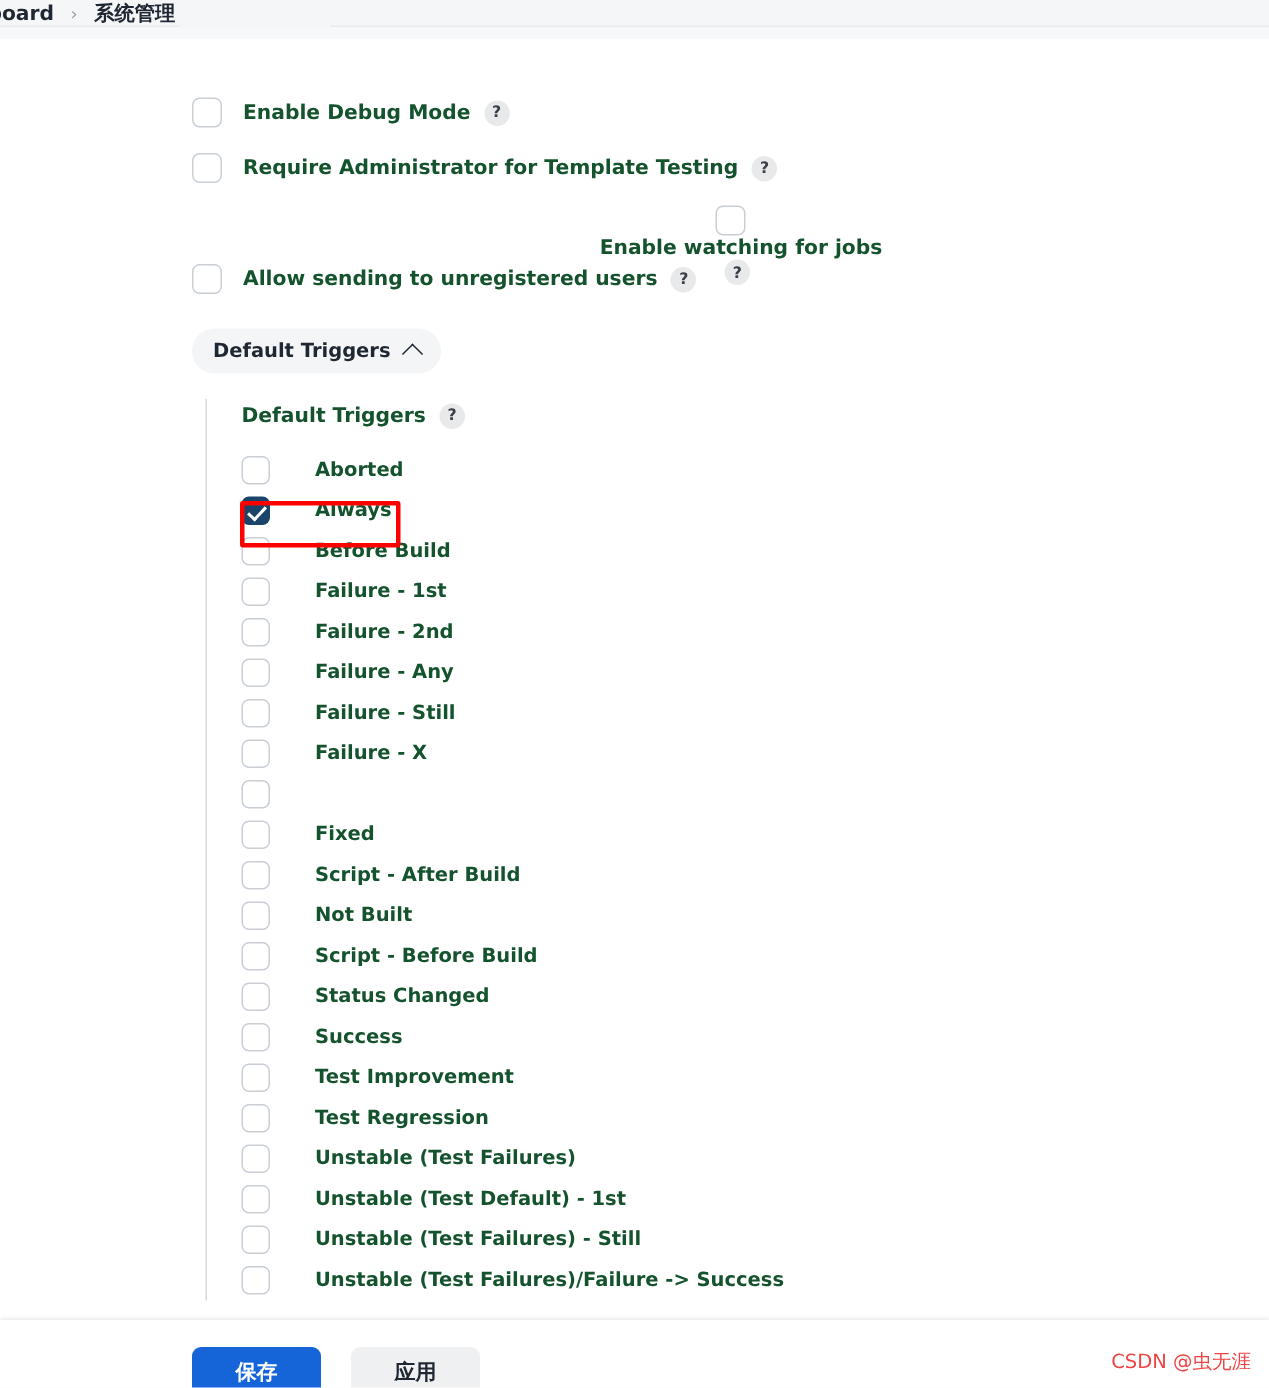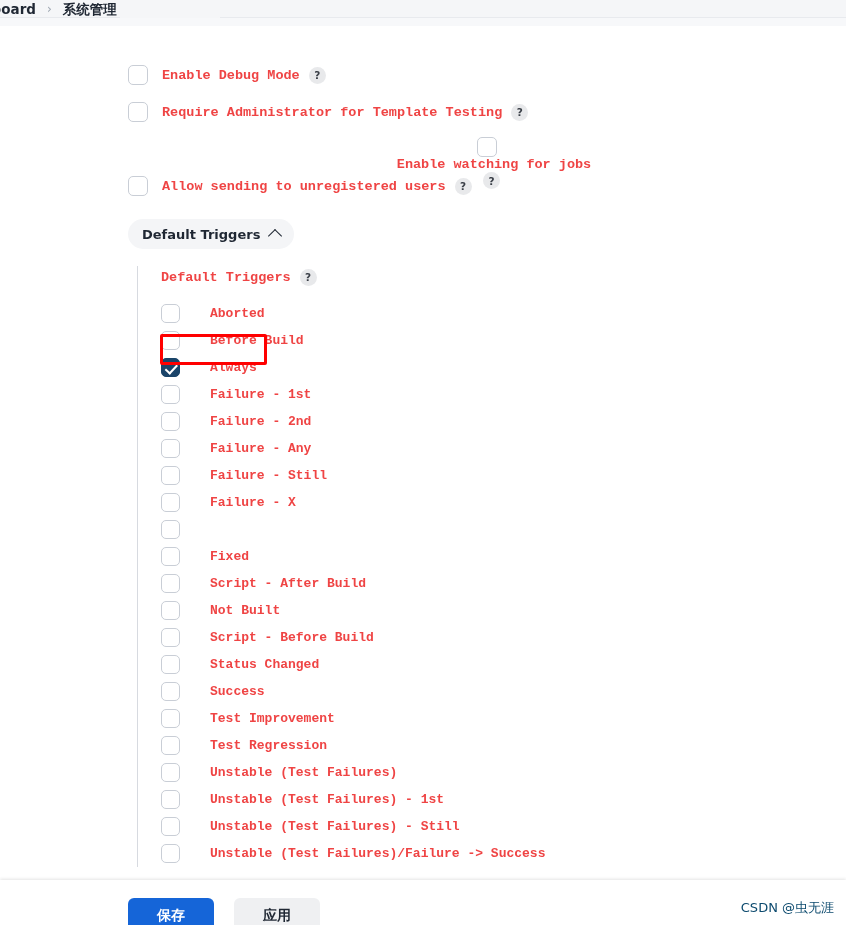--- a/index.html
+++ b/index.html
@@ -137,24 +137,23 @@
     width: 5px;
     height: 9.5px;
     border: solid #ffffff;
     border-width: 0 2px 2px 0;
     transform: rotate(43deg);
   }
 
   .opt-label {
     font-size: 13.5px;
     font-weight: 700;
-    color: #ef4444;
+    color: #14532d;
     margin-left: 14px;
     white-space: nowrap;
-    font-family: Liberation Mono, monospace;
   }
 
   .help-dot {
     width: 17px;
     height: 17px;
     border-radius: 50%;
     background: #e8e9eb;
     color: #3a3f47;
     font-size: 10.5px;
     font-weight: 700;
@@ -262,21 +261,21 @@
     text-align: center;
   }
   .btn-primary { background: #1565d8; color: #ffffff; }
   .btn-secondary { background: #eff0f2; color: #1f2733; margin-left: 20px; }
 
   .watermark {
     position: absolute;
     right: 12px;
     top: 899px;
     font-size: 13px;
-    color: #0c4a6e;
+    color: #ef4444;
     white-space: nowrap;
   }
 </style>
 </head>
 <body>
 
 <div class="breadcrumb-bar">
   <span class="crumb crumb-first">hboard</span>
   <span class="crumb-sep">›</span>
   <span class="crumb">系统管理</span>
@@ -327,29 +326,29 @@
     <div class="group-head">
       <span class="opt-label">Default Triggers</span>
       <span class="help-dot">?</span>
     </div>
     <div id="trigger-list">
         <div class="trig-row">
           <span class="cbox"></span>
           <span class="opt-label">Aborted</span>
         </div>
         <div class="trig-row">
-          <span class="cbox"></span>
-          <span class="opt-label">Before Build</span>
-        </div>
-        <div class="trig-row">
           <span class="cbox checked"></span>
           <span class="opt-label">Always</span>
         </div>
         <div class="trig-row">
           <span class="cbox"></span>
+          <span class="opt-label">Before Build</span>
+        </div>
+        <div class="trig-row">
+          <span class="cbox"></span>
           <span class="opt-label">Failure - 1st</span>
         </div>
         <div class="trig-row">
           <span class="cbox"></span>
           <span class="opt-label">Failure - 2nd</span>
         </div>
         <div class="trig-row">
           <span class="cbox"></span>
           <span class="opt-label">Failure - Any</span>
         </div>
@@ -395,21 +394,21 @@
         <div class="trig-row">
           <span class="cbox"></span>
           <span class="opt-label">Test Regression</span>
         </div>
         <div class="trig-row">
           <span class="cbox"></span>
           <span class="opt-label">Unstable (Test Failures)</span>
         </div>
         <div class="trig-row">
           <span class="cbox"></span>
-          <span class="opt-label">Unstable (Test Failures) - 1st</span>
+          <span class="opt-label">Unstable (Test Default) - 1st</span>
         </div>
         <div class="trig-row">
           <span class="cbox"></span>
           <span class="opt-label">Unstable (Test Failures) - Still</span>
         </div>
         <div class="trig-row">
           <span class="cbox"></span>
           <span class="opt-label">Unstable (Test Failures)/Failure -&gt; Success</span>
         </div>
       </div>

